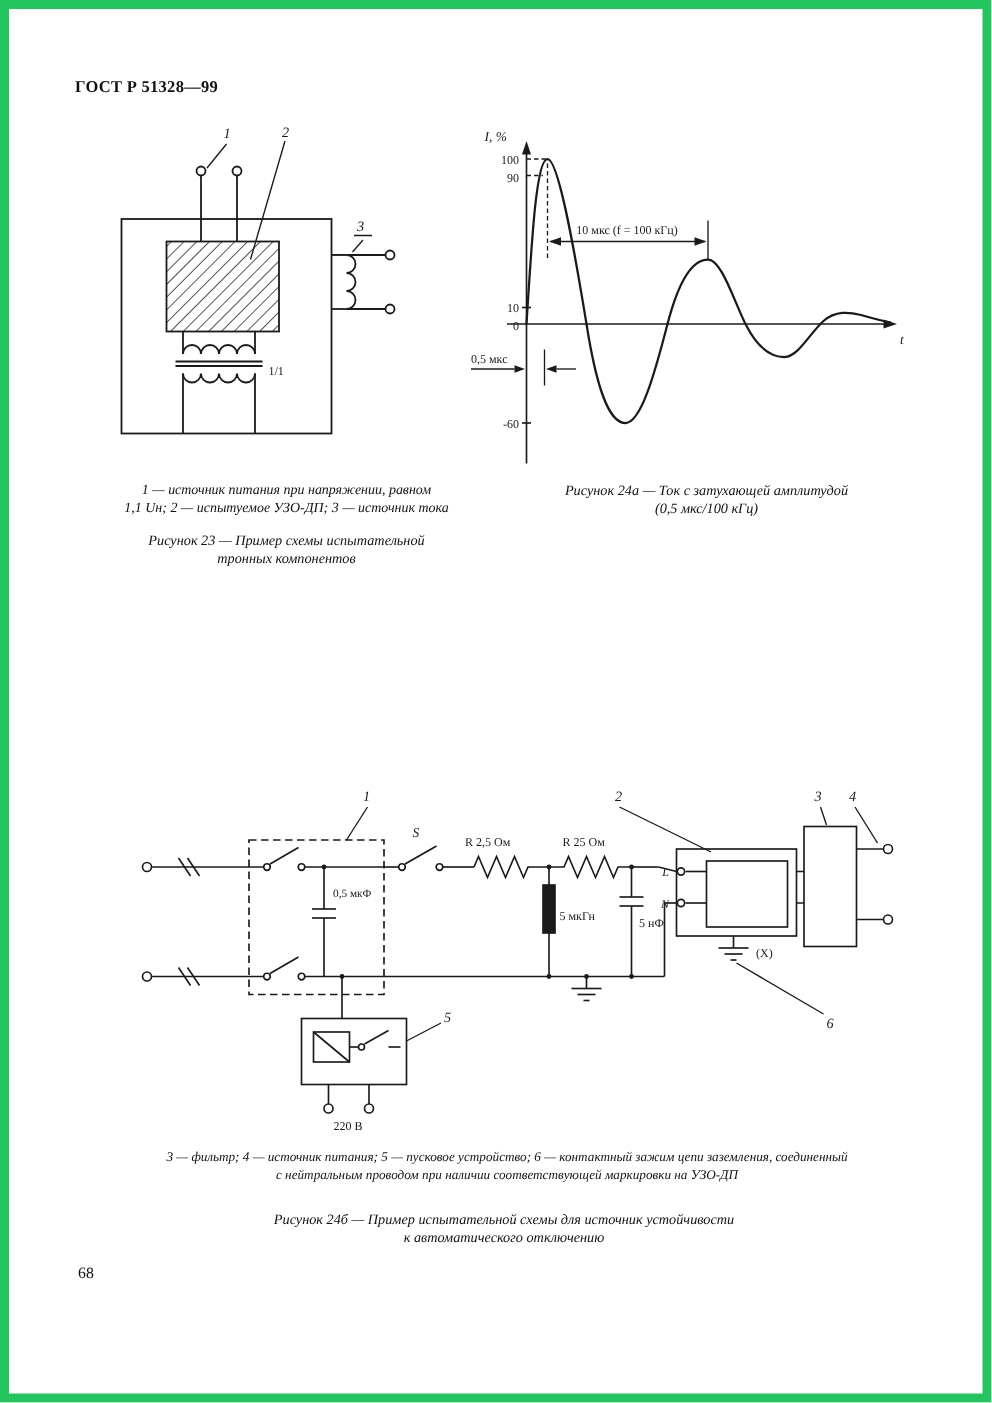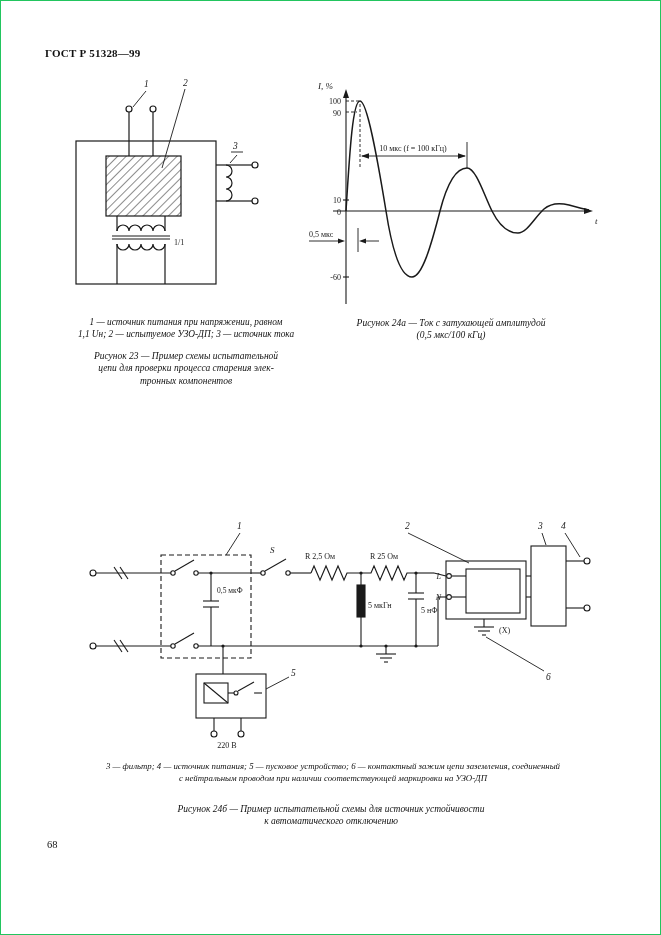--- a/index.html
+++ b/index.html
@@ -1,18 +1,18 @@
 <!DOCTYPE html>
 <html><head>
 <meta charset="utf-8">
 <style>
   html,body{margin:0;padding:0;background:#e8e8e8;}
   .page{
     position:relative; width:661px; height:935px; background:#ffffff;
-    border:1px solid #22c55e; box-sizing:border-box; overflow:hidden;
+    border:6px solid #22c55e; box-sizing:border-box; overflow:hidden;
     font-family:"Liberation Serif", serif; color:#111;
   }
   .abs{position:absolute;}
   .hdr{font-weight:bold; font-size:11px; letter-spacing:.2px;}
   .txt{font-size:9.5px; line-height:1.3; text-align:center;font-style:italic;}
   .legend{font-size:9.3px;}
   .legend24b{font-size:8.8px; line-height:1.32;}
   .pagenum{font-size:10.5px;}
   svg{position:absolute; overflow:visible;}
   svg text{font-family:"Liberation Serif", serif; fill:#1a1a1a; font-size:9px;}
@@ -68,21 +68,20 @@
     <text x="177" y="76" class="c">3</text>
     <text x="118" y="172" class="s8">1/1</text>
   </svg>
 
   <div class="abs txt legend" style="left:40px; top:315px; width:290px;">
     <div>1 — источник питания при напряжении, равном</div>
     <div>1,1 Uн;  2 — испытуемое УЗО-ДП;  3 — источник тока</div>
   </div>
   <div class="abs txt" style="left:40px; top:349px; width:290px;text-align:center;">
     <div>Рисунок 23 — Пример схемы испытательной</div>
-    <div>цепи для проверки процесса старения элек-</div>
     <div>тронных компонентов</div>
   </div>
 
   <svg style="left:300px; top:75px;" width="300" height="240" viewBox="0 0 300 240">
     <g stroke="#1a1a1a" stroke-width="1.1" fill="none">
       <line x1="45" y1="228" x2="45" y2="18"></line>
       <line x1="32" y1="135" x2="288" y2="135"></line>
       <line x1="42" y1="124" x2="48" y2="124"></line>
       <line x1="42" y1="201" x2="48" y2="201"></line>
     </g>
@@ -114,21 +113,21 @@
     <text x="294" y="148" class="it">t</text>
     <text x="40" y="28" class="end s8">100</text>
     <text x="40" y="40" class="end s8">90</text>
     <text x="40" y="127" class="end s8">10</text>
     <text x="40" y="139" class="end s8">0</text>
     <text x="40" y="204" class="end s8">-60</text>
     <text x="112" y="75" class="mid s8">10 мкс (f = 100 кГц)</text>
     <text x="8" y="161" class="s8">0,5 мкс</text>
   </svg>
 
-  <div class="abs txt" style="left:305px; top:316px; width:290px;">
+  <div class="abs txt" style="left:320px; top:316px; width:290px;">
     <div>Рисунок 24а — Ток с затухающей амплитудой</div>
     <div>(0,5 мкс/100 кГц)</div>
   </div>
 
   <svg style="left:75px; top:512px;" width="525" height="245" viewBox="0 0 525 245">
     <g stroke="#1a1a1a" stroke-width="1.1" fill="none">
 
       <circle cx="17" cy="60" r="3"></circle>
       <circle cx="17" cy="133" r="3"></circle>
       <line x1="20" y1="60" x2="95" y2="60"></line>

